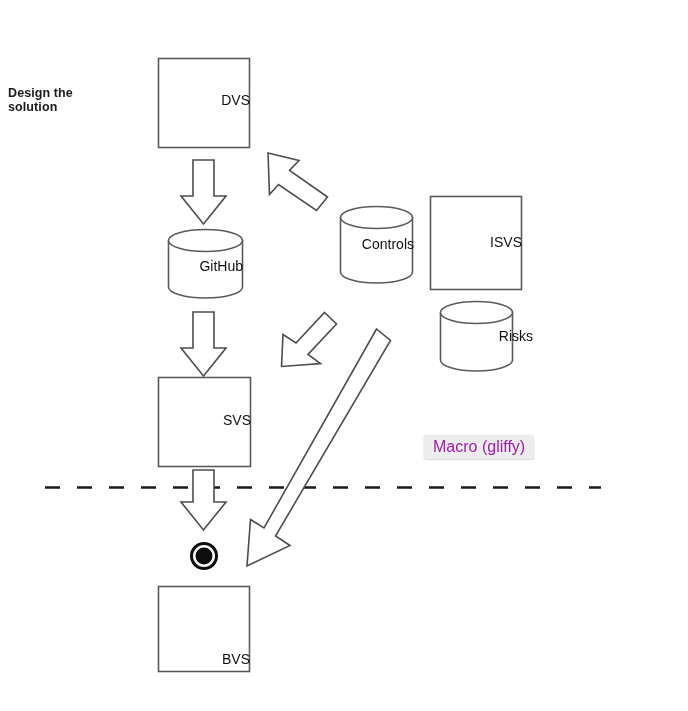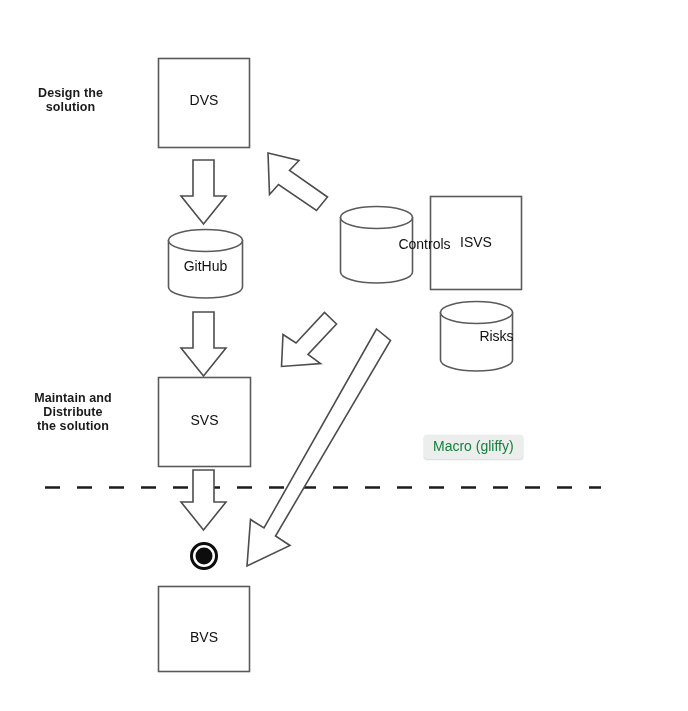--- a/index.html
+++ b/index.html
@@ -26,40 +26,39 @@
     width: 688px;
     height: 711px;
     pointer-events: none;
   }
   .lbl {
     position: absolute;
     color: #1a1a1a;
     font-size: 12.5px;
     line-height: 14px;
     font-weight: bold;
-    text-align: center;
     letter-spacing: 0.1px;
     white-space: pre-line;
   }
   .node-text {
     position: absolute;
     color: #111111;
     font-size: 14px;
     line-height: 16px;
-    text-align: center;
+    text-align: right;
     white-space: nowrap;
   }
   .macro-badge {
     position: absolute;
     left: 424px;
     top: 435px;
     padding: 4px 9px 5px 9px;
     background: #eceded;
-    color: #15803d;
-    font-size: 14px;
+    color: #a21caf;
+    font-size: 16px;
     line-height: 15px;
     border-radius: 3px;
     box-shadow: 0 1px 2px rgba(0,0,0,0.14), 0 0 0 0.5px rgba(0,0,0,0.05);
     white-space: nowrap;
   }
 </style>
 </head>
 <body>
 
 <div id="canvas">
@@ -109,32 +108,29 @@
     </g>
 
   </svg>
 
   <div class="node-text" style="left:158px; top:92px; width:92px;">DVS</div>
 
   <div class="node-text" style="left:168px; top:258px; width:75px;">GitHub</div>
 
   <div class="node-text" style="left:158px; top:412px; width:93px;">SVS</div>
 
-  <div class="node-text" style="left:158px; top:629px; width:92px;">BVS</div>
+  <div class="node-text" style="left:158px; top:651px; width:92px;">BVS</div>
 
-  <div class="node-text" style="left:339px; top:236px; width:75px;padding-left:48px;">Controls</div>
+  <div class="node-text" style="left:339px; top:236px; width:75px;">Controls</div>
 
   <div class="node-text" style="left:430px; top:234px; width:92px;">ISVS</div>
 
   <div class="node-text" style="left:440px; top:328px; width:73px;padding-left:20px;">Risks</div>
 
   <div class="lbl" style="left:8px; top:86px; width:125px;">Design the
 solution</div>
 
-  <div class="lbl" style="left:8px; top:391px; width:130px;">Maintain and
-Distribute
-the solution</div>
 
 
 
   <div class="macro-badge">Macro (gliffy)</div>
 
 </div>
 
 </body></html>

